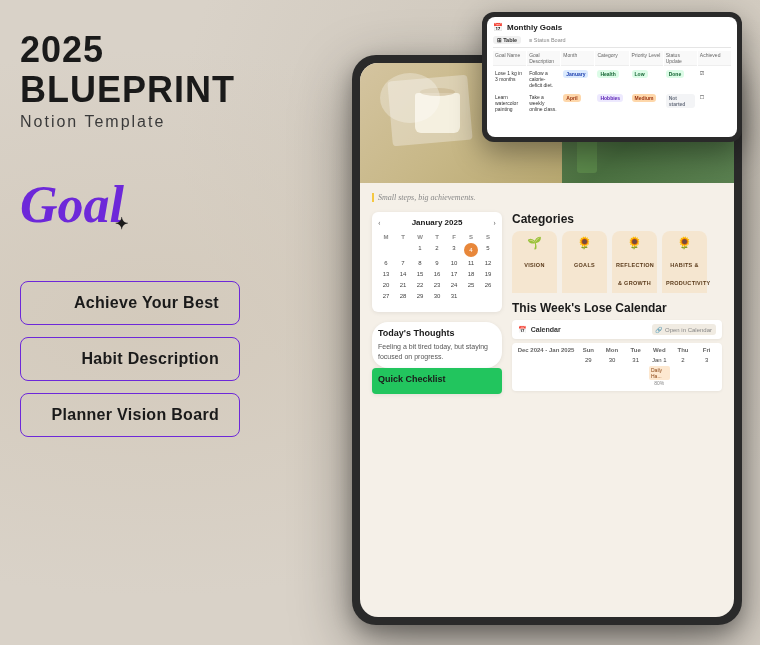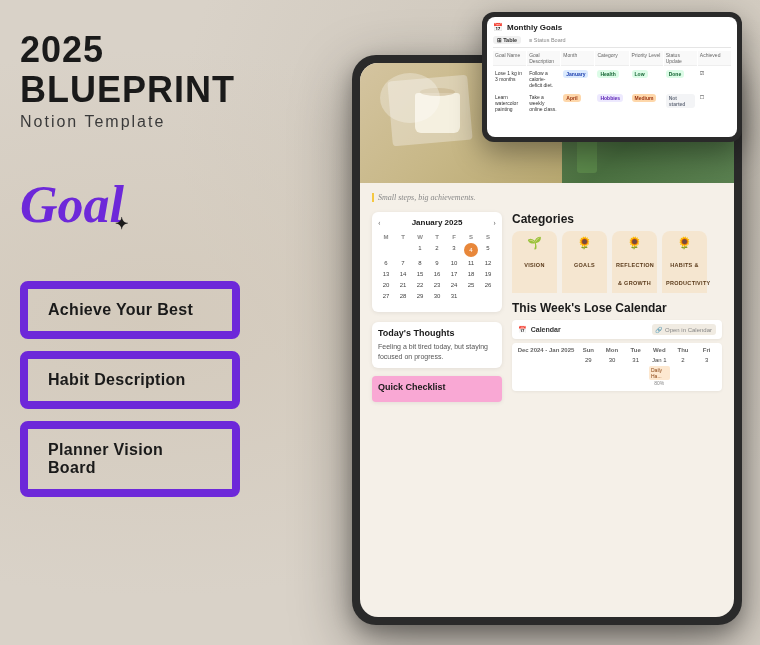--- a/index.html
+++ b/index.html
@@ -105,29 +105,29 @@
 
     .feature-buttons {
       margin-top: 40px;
       display: flex;
       flex-direction: column;
       gap: 12px;
     }
 
     .feature-btn {
       background: transparent;
-      border: 8px solid #6d28d9;
+      border: 1px solid #6d28d9;
       border-radius: 8px;
       padding: 12px 20px;
       font-family: Arial, 'Helvetica Neue', sans-serif;
       font-size: 16px;
       font-weight: 600;
       color: #1a1a1a;
       cursor: pointer;
-      text-align: left;
+      text-align: right;
       width: 220px;
       letter-spacing: 0.3px;
     }
 
     .tablet-outer {
       position: absolute;
       right: 10px;
       top: 20px;
       width: 390px;
       height: 570px;
@@ -383,43 +383,43 @@
       margin: 0 auto;
     }
 
     .cal-day.muted {
       color: #ccc;
     }
 
     
     .thoughts-box {
       background: #fff;
-      border-radius: 6px;
+      border-radius: 16px;
       padding: 6px;
       box-shadow: 0 1px 4px rgba(0,0,0,0.08);
-      margin-bottom: 8px;
+      margin-bottom: 0;
     }
 
     .box-title {
       font-size: 9px;
       font-weight: 700;
       font-family: Arial, sans-serif;
       color: #1a1a1a;
       margin-bottom: 4px;
     }
 
     .box-text {
       font-size: 7px;
       font-family: Arial, sans-serif;
       color: #555;
       line-height: 1.4;
     }
 
     .checklist-box {
-      background: #f9a8d4;
+      background: #22c55e;
       border-radius: 4px;
       padding: 6px;
       box-shadow: 0 1px 4px rgba(0,0,0,0.08);
     }
 
     
     .categories-section {
       margin-bottom: 8px;
     }
 

